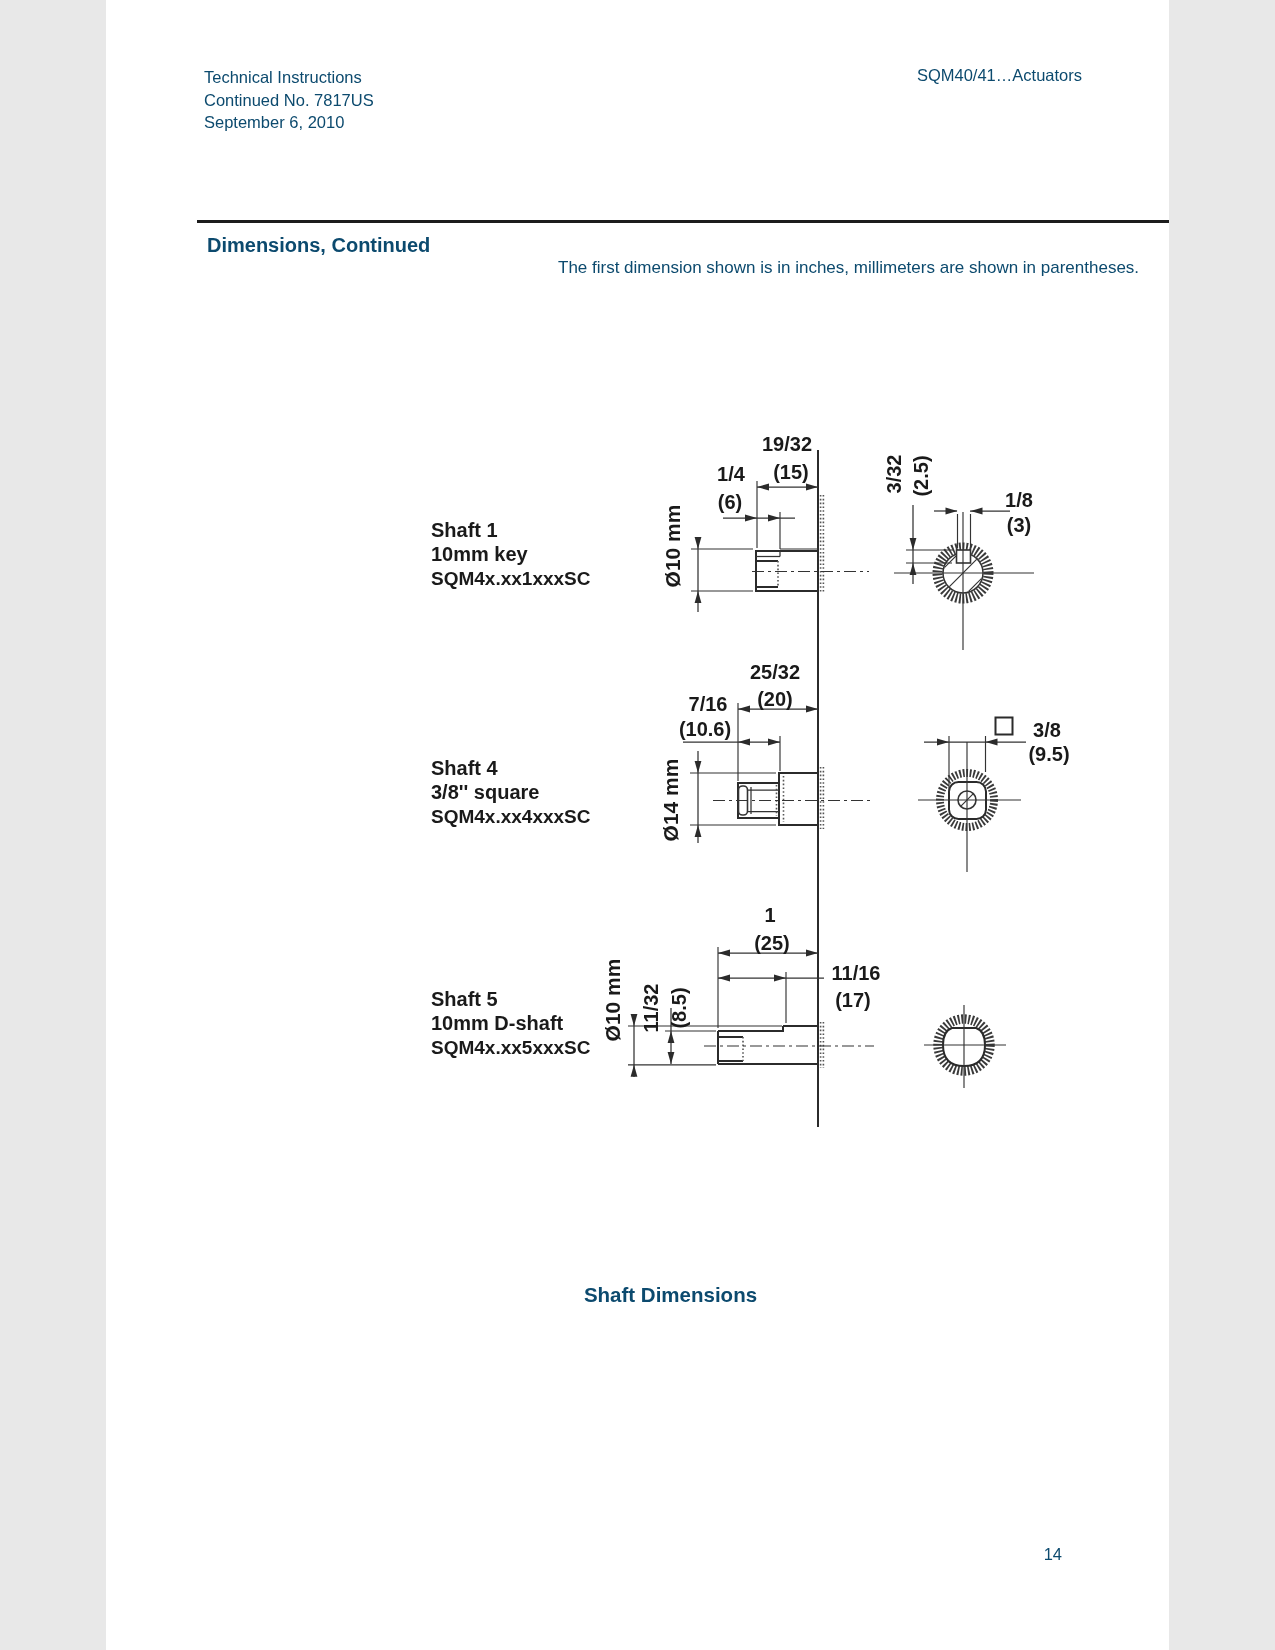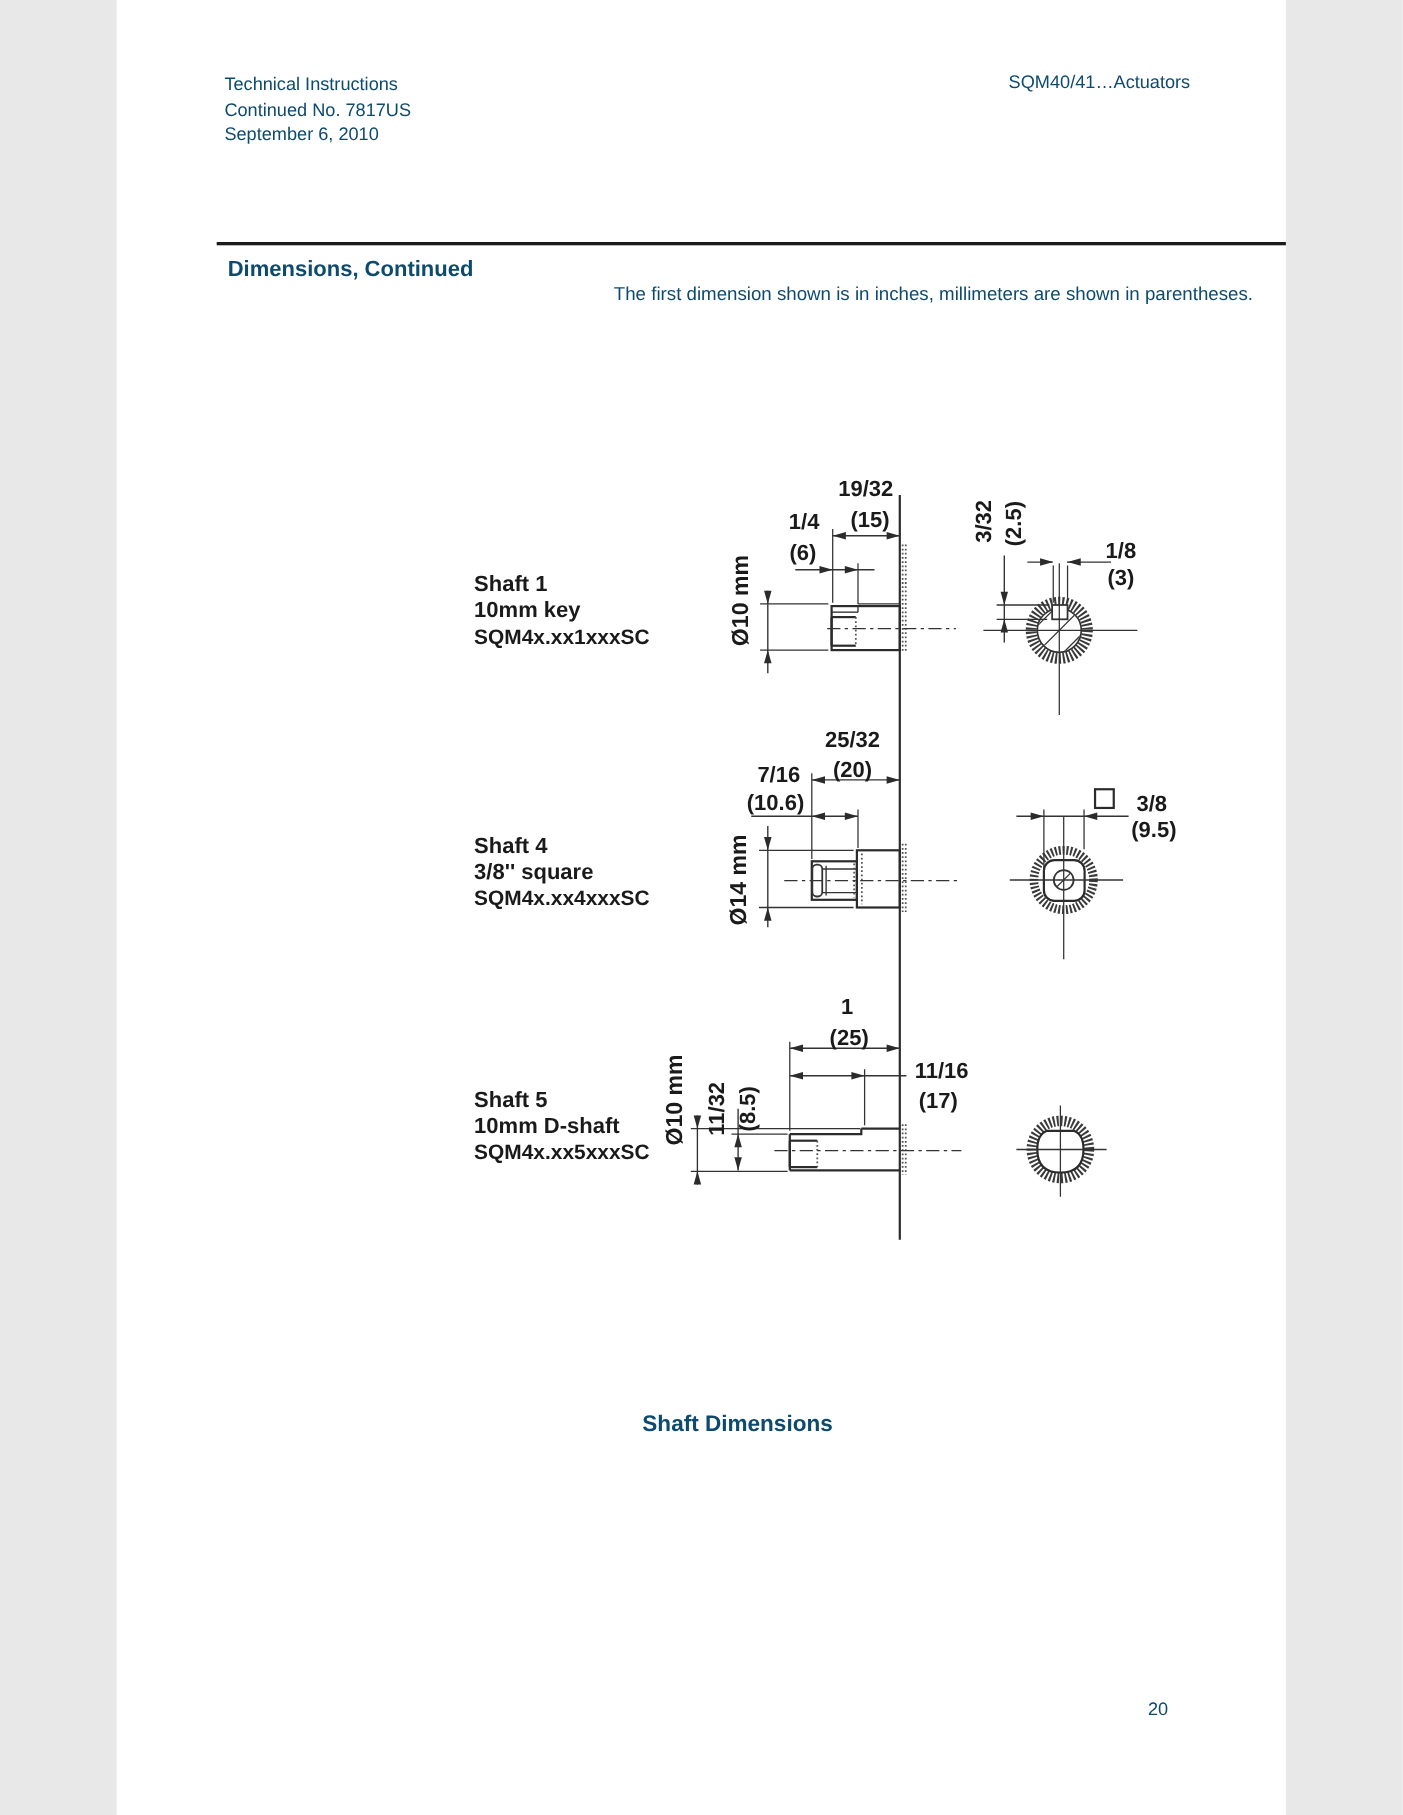--- a/index.html
+++ b/index.html
@@ -261,14 +261,14 @@
     <g>
       <circle class="knurl" cx="858" cy="1045" r="26" stroke-width="9.5"></circle>
       <path d="M 846 1028 L 870 1028 Q 879 1031 879 1045 Q 879 1066 858 1066 Q 837 1066 837 1045 Q 837 1031 846 1028 Z" fill="#ffffff" stroke="#2b2b2b" stroke-width="2"></path>
       <line class="thin" x1="818" y1="1045" x2="900" y2="1045"></line>
       <line class="thin" x1="858" y1="1005" x2="858" y2="1088"></line>
     </g>
   </svg>
 
   <div class="caption">Shaft Dimensions</div>
 
-  <div class="pagenum">20</div>
+  <div class="pagenum">14</div>
 </div>
 
 </body></html>

